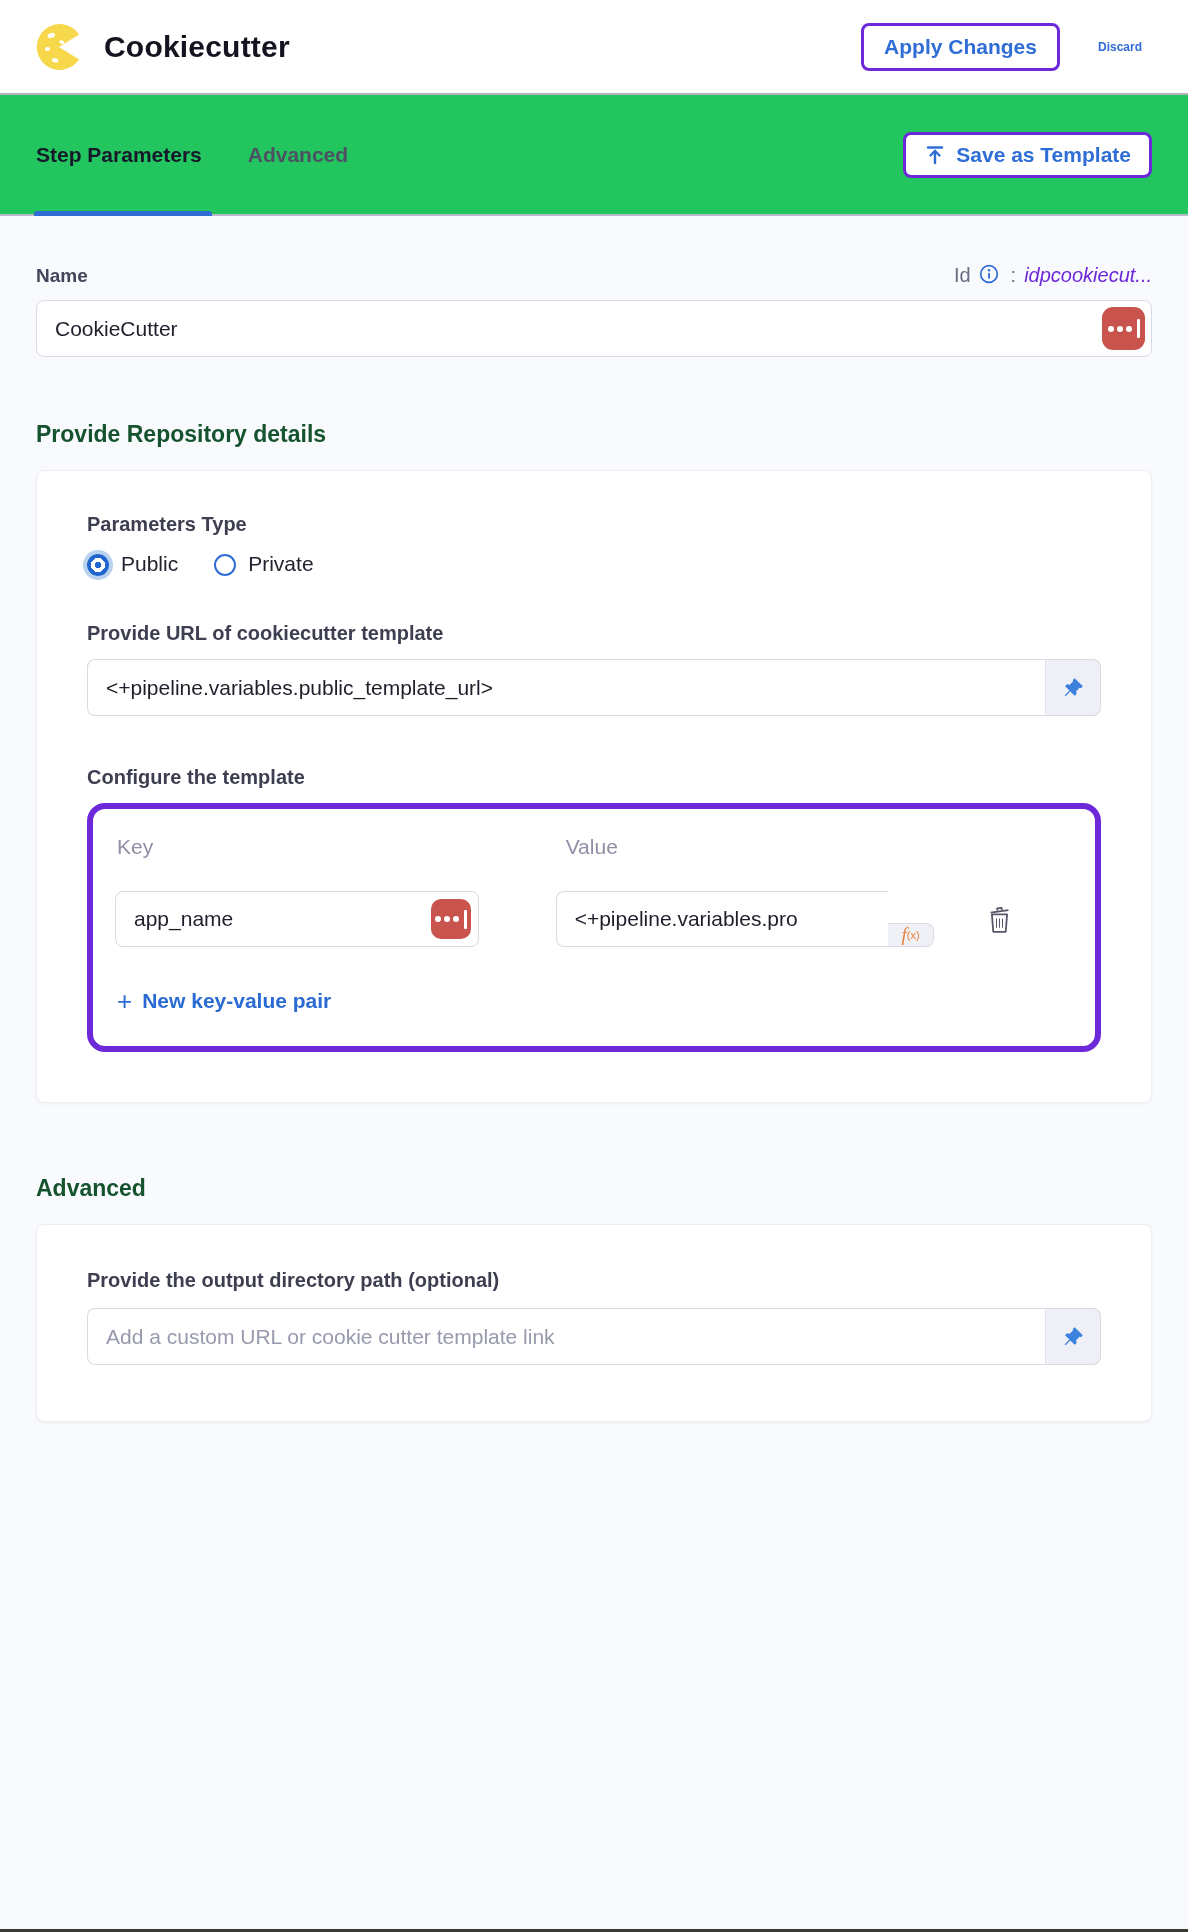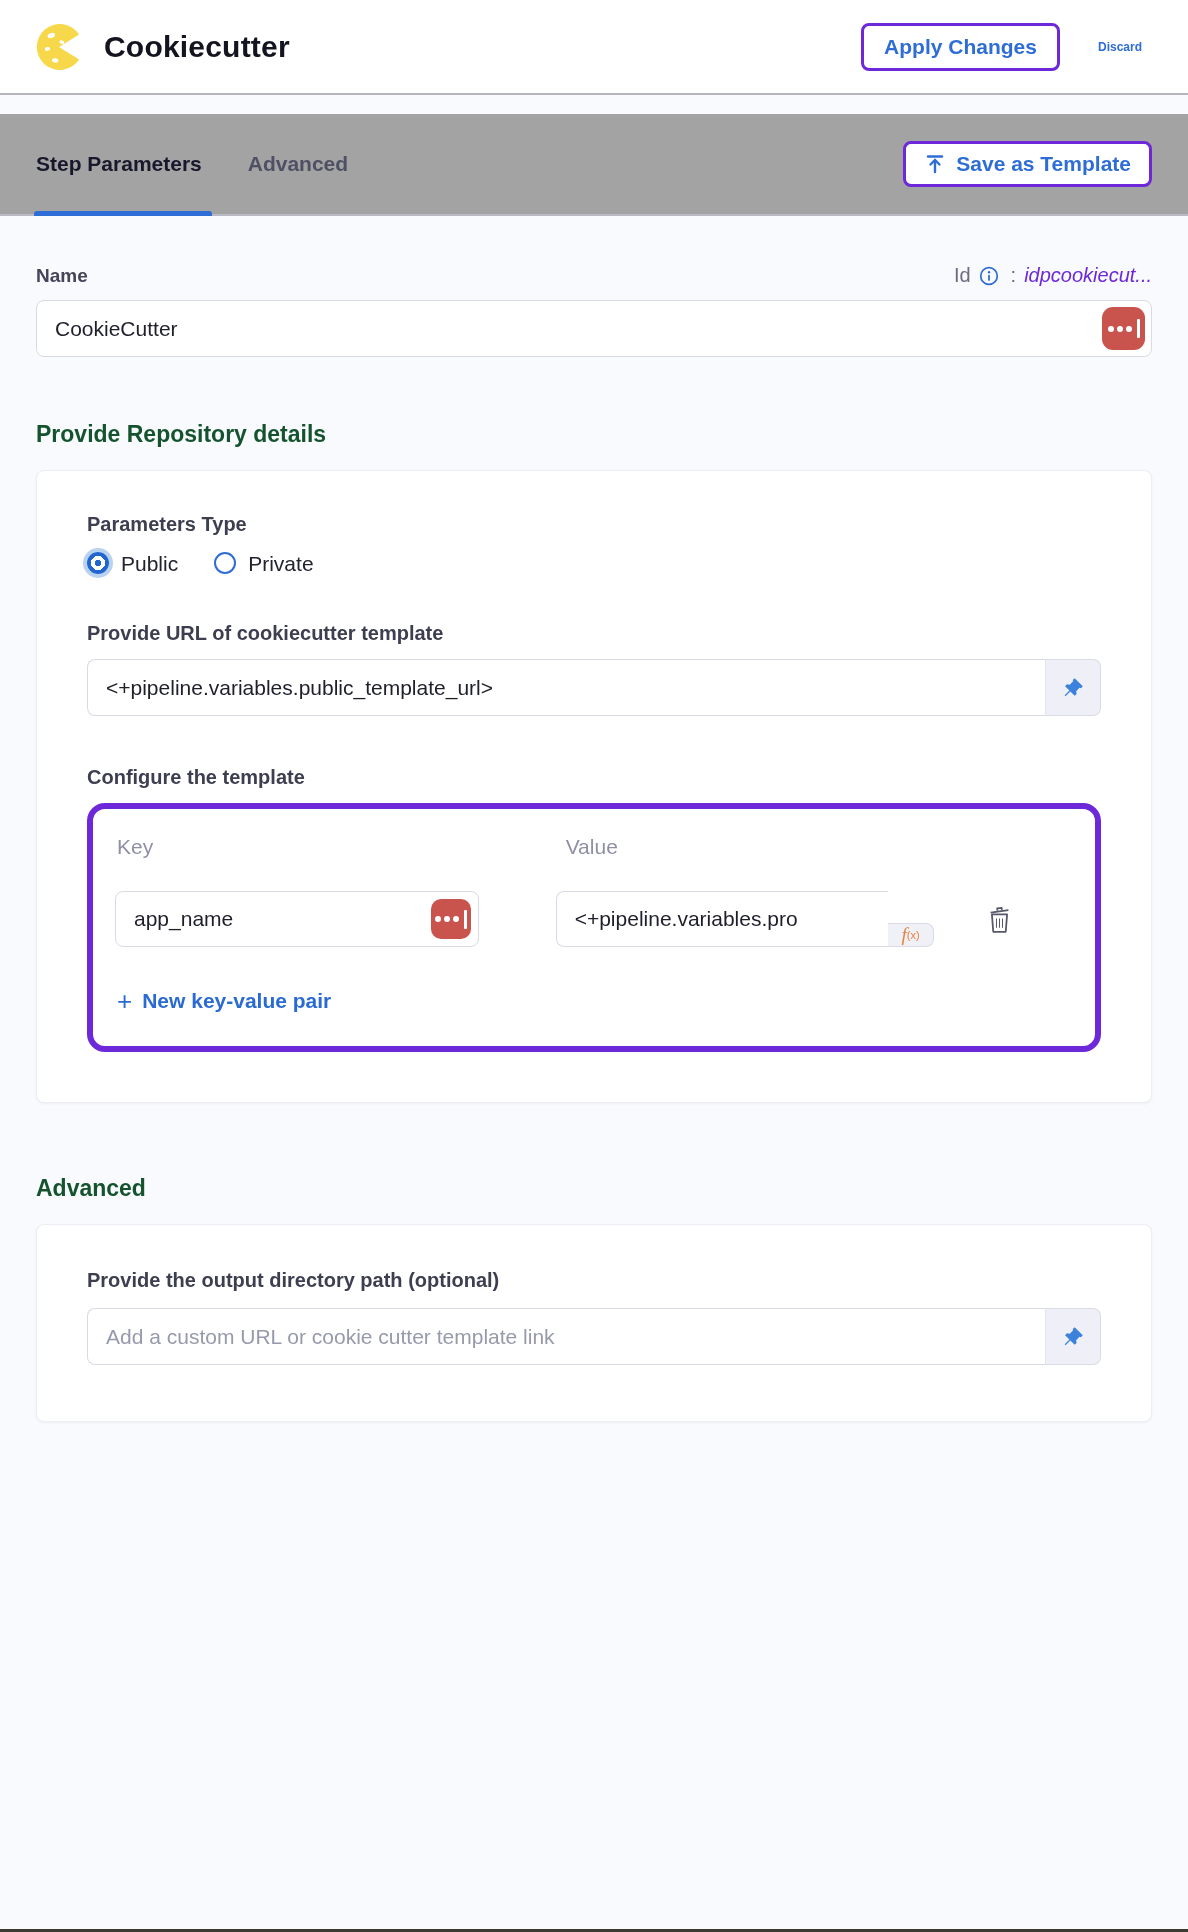--- a/index.html
+++ b/index.html
@@ -22,40 +22,40 @@
     border-radius:8px; font-size:21px; font-weight:700;
     padding:9px 20px; cursor:pointer; font-family:inherit;
     display:flex; align-items:center; gap:10px;
   }
   .link-btn {
     color:#2f6dd6; font-size:12px; font-weight:700; background:none; border:none;
     cursor:pointer; font-family:inherit; margin-left:38px; margin-right:10px;
   }
   
   .tabbar {
-    height:102px; background:#a3a3a3; display:flex; align-items:center;
-    padding:0 36px; border-bottom:2px solid #b9bac6; position:relative;margin-top:19px;
+    height:121px; background:#22c55e; display:flex; align-items:center;
+    padding:0 36px; border-bottom:2px solid #b9bac6; position:relative;
   }
   .tab {
     font-size:21px; font-weight:700; color:#4e5064; margin-right:46px;
     height:100%; display:flex; align-items:center; cursor:pointer; position:relative;
   }
   .tab.active { color:#17182b; }
   .tab.active::after {
     content:""; position:absolute; left:-2px; right:-10px; bottom:-2px; height:5px;
     background:#2f6dd6; border-radius:3px 3px 0 0;
   }
   .tabbar .btn-outline { margin-left:auto; padding:8px 18px; }
   
   .content { padding:0 36px; }
   .name-row {
     margin-top:48px; display:flex; align-items:center; justify-content:space-between;
   }
   .field-label { font-size:19px; font-weight:600; color:#44455a; }
-  .id-chip { display:flex; align-items:center; gap:8px; font-size:20px; }
+  .id-chip { display:flex; align-items:flex-start; gap:8px; font-size:20px; }
   .id-label { color:#6a6c81; }
   .id-colon { color:#6a6c81; margin-left:4px; }
   .id-value { color:#6d28d9; font-weight:500;font-style:italic; }
   .info-icon { display:inline-flex; }
   .input-wrap { position:relative; margin-top:13px; }
   .text-input {
     width:100%; height:57px; background:#fff; border:1px solid #d9dae6;
     border-radius:8px; font-size:21px; color:#1e1f2b; padding:0 18px;
     font-family:inherit; outline:none;
   }
@@ -69,21 +69,21 @@
   .rt-icon i { width:6px; height:6px; border-radius:50%; background:#fff; }
   .rt-icon b { width:3px; height:19px; background:#fff; margin-left:2px; border-radius:1px; }
   .rt-icon.small { width:40px; height:40px; right:8px; top:8px; border-radius:10px; }
   
   .section-title { font-size:23px; font-weight:600; color:#14532d; margin-top:64px; }
   .card {
     margin-top:22px; background:#fff; border:1px solid #edeef4; border-radius:8px;
     box-shadow:0 1px 3px rgba(40,41,61,.05); padding:42px 50px 50px;
   }
   .radio-row { display:flex; align-items:center; gap:14px; margin-top:16px; }
-  .radio-opt { display:flex; align-items:flex-start; gap:12px; margin-right:22px; cursor:pointer; }
+  .radio-opt { display:flex; align-items:flex-end; gap:12px; margin-right:22px; cursor:pointer; }
   .radio {
     width:22px; height:22px; border-radius:50%; flex:0 0 auto;
     border:2px solid #2f6dd6; background:#fff;
   }
   .radio.sel {
     border:none;
     background:radial-gradient(circle, #2166cf 0 3.5px, #ffffff 3.5px 7px, #2166cf 7px 11px);
     box-shadow:0 0 0 4px #b9d2ef;
   }
   .radio-label { font-size:21px; color:#22232f; }

